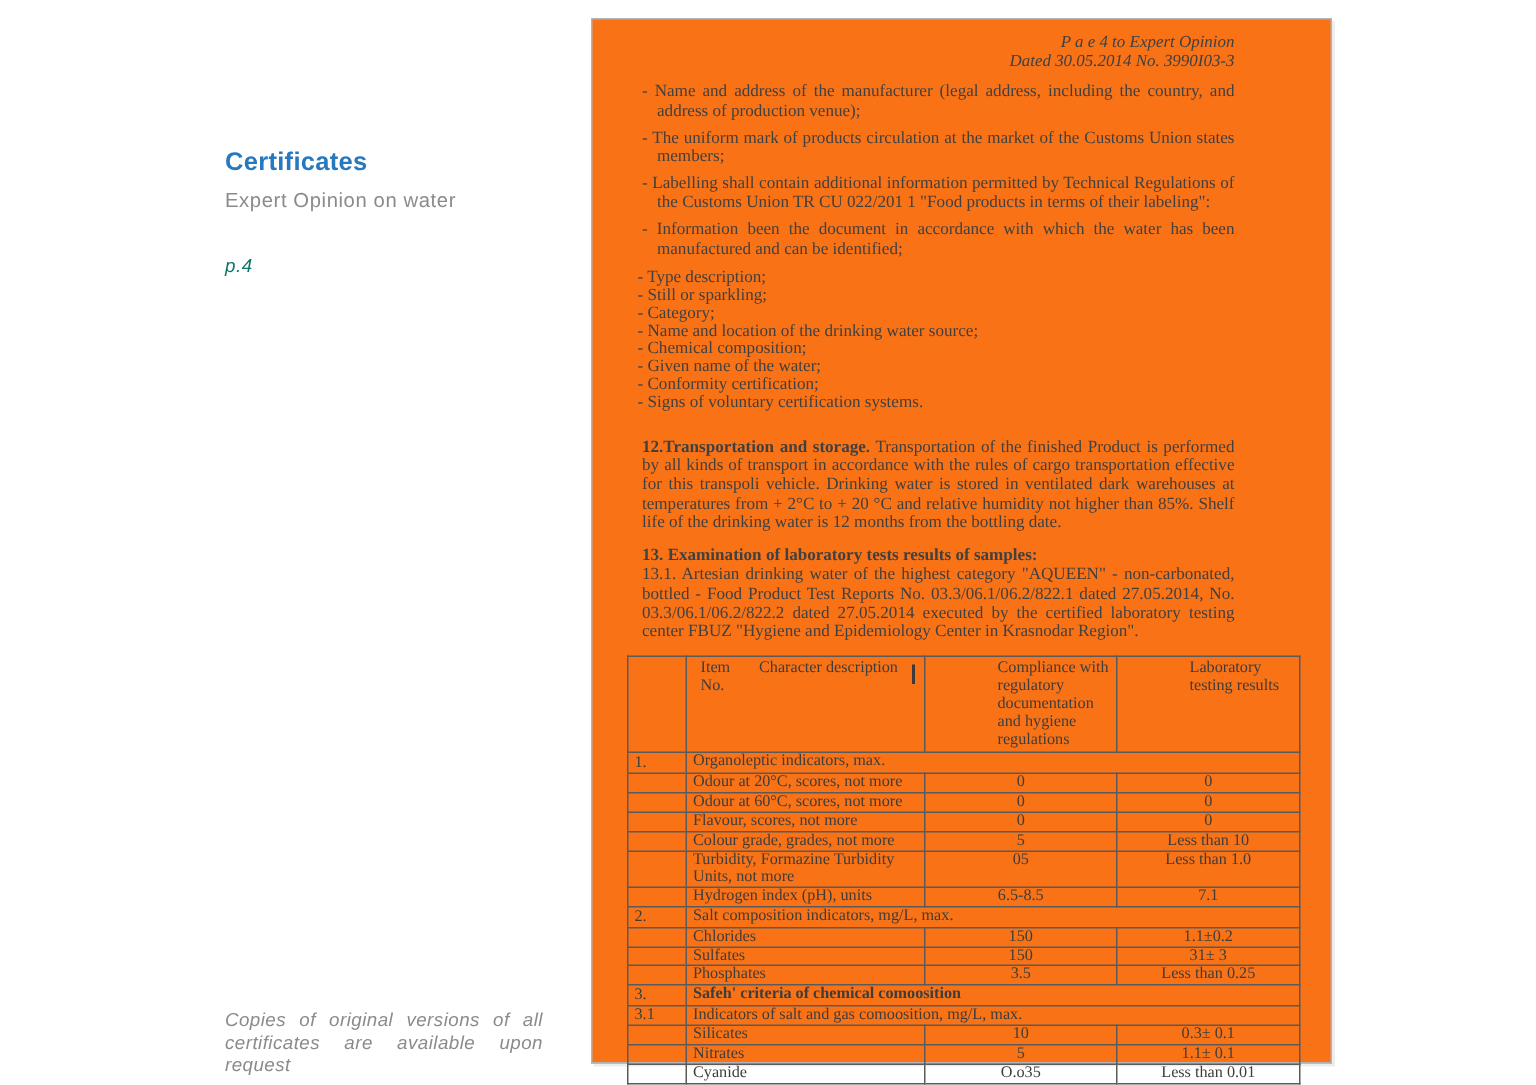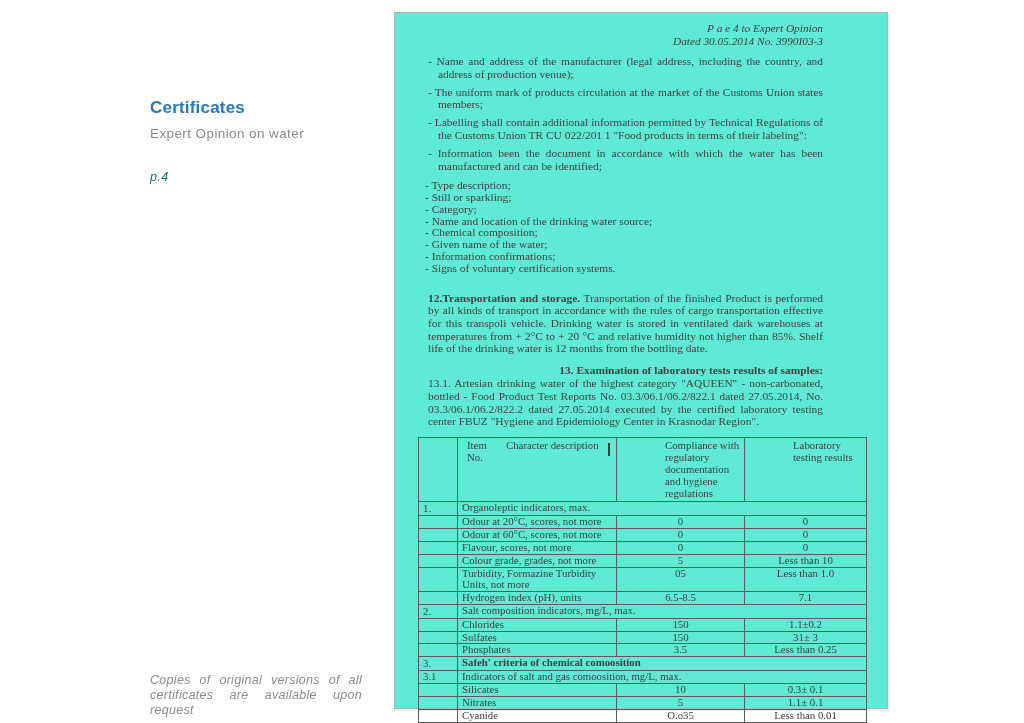--- a/index.html
+++ b/index.html
@@ -14,33 +14,33 @@
   .sb-subtitle { position:absolute; left:0; top:126px; font-size:13.5px; 
                  color:#8b8b8b; letter-spacing:0.4px; white-space:nowrap; }
   .sb-pageref { position:absolute; left:0; top:170px; font-size:12.5px; font-style:italic;
                 color:#0f766e; letter-spacing:0.4px; }
   .sb-note { position:absolute; left:0; top:673px; width:212px; font-size:12.5px;
              font-style:italic; color:#8b8b8b; letter-spacing:0.3px; line-height:15px;
              text-align:justify; }
 
   
   .page { position:absolute; left:394px; top:12px; width:494px; height:697px;
-          background:#5eead4; border:1px solid #b3b3b3;
+          background:#f97316; border:1px solid #b3b3b3;
           box-shadow:2px 2px 0 rgba(0,0,0,0.07); color:#404040; }
   .page-header { margin:9px 64px 0 0; text-align:right; font-style:italic;
                  font-size:11.3px; line-height:12.5px; }
   .bullets { margin:8px 64px 0 33px; }
   .dash-item { font-size:11.4px; line-height:12.6px; text-align:justify;
                padding-left:10px; text-indent:-10px; margin-bottom:5.5px; }
   .type-list { margin:8px 64px 17px 30px; }
   .type-item { font-size:11.4px; line-height:11.8px; padding-left:9px; text-indent:-9px; }
   .para { margin:8px 64px 0 33px; font-size:11.4px; line-height:12.7px;
           text-align:justify; }
   .para .lead { font-weight:bold; }
-  .para13-head { margin:9px 64px 0 33px; font-size:11.4px; font-weight:bold;text-align:right; }
+  .para13-head { margin:9px 64px 0 33px; font-size:11.4px; font-weight:bold; }
   .para13-body { margin:1px 64px 0 33px; font-size:11.4px; line-height:12.7px;
                  text-align:justify; }
 
   
   .table-wrap { position:relative; margin:9px 23px 0 23px; }
   table { border-collapse:collapse; width:448px; table-layout:fixed;
           font-size:10.8px; color:#3d3d3d; }
   col.w-no { width:39px; } col.w-desc { width:159px; }
   col.w-comp { width:128px; } col.w-res { width:122px; }
   th, td { border:1px solid #5a5a5a; padding:0 4px; vertical-align:top;
@@ -82,21 +82,21 @@
     <div class="dash-item">- Information been the document in accordance with which the water has been manufactured and can be identified;</div>
   </div>
 
   <div class="type-list">
     <div class="type-item">- Type description;</div>
     <div class="type-item">- Still or sparkling;</div>
     <div class="type-item">- Category;</div>
     <div class="type-item">- Name and location of the drinking water source;</div>
     <div class="type-item">- Chemical composition;</div>
     <div class="type-item">- Given name of the water;</div>
-    <div class="type-item">- Information confirmations;</div>
+    <div class="type-item">- Conformity certification;</div>
     <div class="type-item">- Signs of voluntary certification systems.</div>
   </div>
 
   <div class="para">
     <span class="lead">12.Transportation and storage.</span><span> Transportation of the finished Product is performed by all kinds of transport in accordance with the rules of cargo transportation effective for this transpoli vehicle. Drinking water is stored in ventilated dark warehouses at temperatures from + 2°C to + 20 °C and relative humidity not higher than 85%. Shelf life of the drinking water is 12 months from the bottling date.</span>
   </div>
 
   <div class="para13-head">13. Examination of laboratory tests results of samples:</div>
   <div class="para13-body">13.1. Artesian drinking water of the highest category "AQUEEN" - non-carbonated, bottled - Food Product Test Reports No. 03.3/06.1/06.2/822.1 dated 27.05.2014, No. 03.3/06.1/06.2/822.2 dated 27.05.2014 executed by the certified laboratory testing center FBUZ "Hygiene and Epidemiology Center in Krasnodar Region".</div>
 

